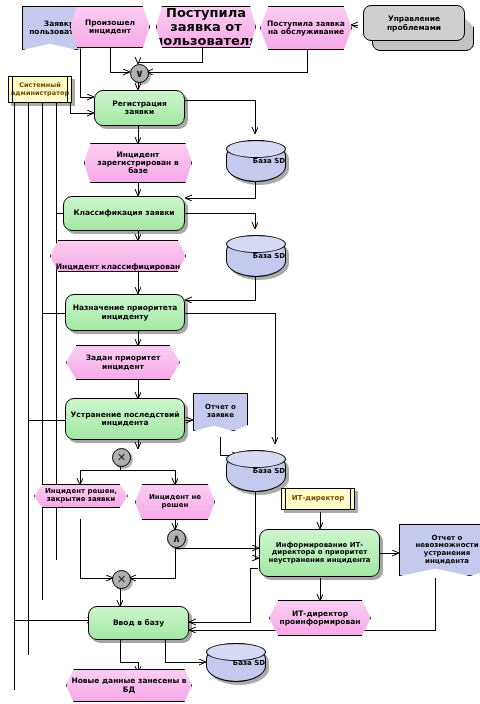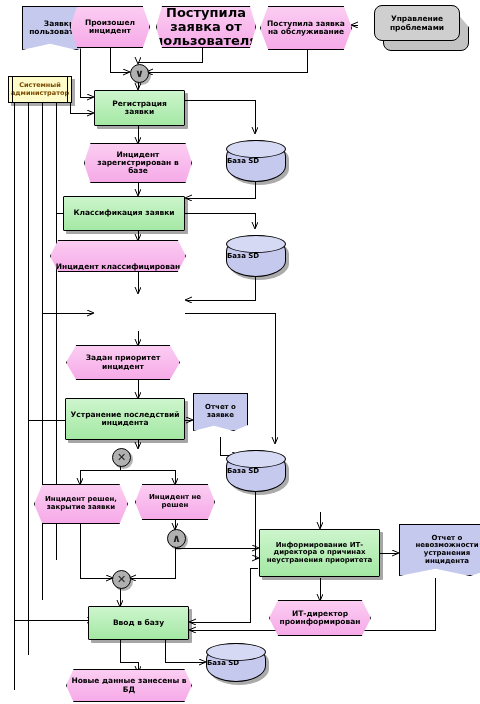--- a/index.html
+++ b/index.html
@@ -4,21 +4,21 @@
 <style>
   html,body{margin:0;padding:0;background:#ffffff;}
   body{font-family:"DejaVu Sans","Liberation Sans",sans-serif;}
   #canvas{position:relative;width:480px;height:704px;background:#fff;overflow:hidden;}
   svg#wires{position:absolute;left:0;top:0;width:480px;height:704px;}
   .node{position:absolute;box-sizing:border-box;display:flex;align-items:center;
         justify-content:center;text-align:center;line-height:1.08;color:#000;}
   .node .lbl{display:block;padding:0 3px;}
 
   
-  .fn{border:1px solid #000;border-radius:1px;
+  .fn{border:1px solid #000;border-radius:9px;
       background:linear-gradient(to bottom,#cdf5cd,#a4e8a4);
       box-shadow:3px 3px 0 rgba(0,0,0,.35);}
 
   
   .ev{background:linear-gradient(to bottom,#fbcdf2,#f6aae8);
       border:1px solid #000;
       clip-path:polygon(0 50%,9% 0,91% 0,100% 50%,91% 100%,9% 100%);
       filter:drop-shadow(3px 3px 0 rgba(0,0,0,.33));}
   .ev.wide{clip-path:polygon(0 50%,6% 0,94% 0,100% 50%,94% 100%,6% 100%);}
 
@@ -32,21 +32,21 @@
   .doc{background:#c6c9ee;border:1px solid #000;
        clip-path:polygon(0 0,100% 0,100% 84%,74% 100%,38% 86%,0 100%);
        filter:drop-shadow(3px 3px 0 rgba(0,0,0,.33));}
 
   
   .db{background:#c6c9ee;border:1px solid #000;border-radius:50%/16px;
       box-shadow:3px 3px 0 rgba(0,0,0,.33);position:absolute;}
   .db .top{position:absolute;left:-1px;right:-1px;top:-1px;height:16px;
            border:1px solid #000;border-radius:50%;background:#d6d9f4;}
   .db .txt{position:absolute;left:0;right:0;top:50%;transform:translateY(-45%);
-           text-align:left;}
+           text-align:right;}
 
   
   .pif{position:absolute;}
   .pif .back{position:absolute;left:9px;top:10px;width:100%;height:100%;
              background:#c3c3c3;border:1px solid #000;border-radius:8px;
              clip-path:polygon(0 0,88% 0,100% 34%,100% 100%,0 100%);}
   .pif .front{position:absolute;left:0;top:0;width:100%;height:100%;
               background:#cfcfcf;border:1px solid #000;border-radius:8px;
               display:flex;align-items:center;justify-content:center;text-align:center;}
 
@@ -160,21 +160,21 @@
   </div>
 
   <div class="node ev wide" style="left:156px;top:6px;width:100px;height:42px;font-size:13px;font-weight:bold;">
     <span class="lbl">Поступила заявка от пользователя</span>
   </div>
 
   <div class="node ev" style="left:260px;top:6px;width:92px;height:44px;font-size:7.5px;font-weight:bold;">
     <span class="lbl">Поступила заявка на обслуживание</span>
   </div>
 
-  <div class="pif" style="left:374px;top:5px;width:84px;height:34px;border-radius:7px;">
+  <div class="pif" style="left:363px;top:5px;width:100px;height:34px;border-radius:7px;">
     <div class="back"></div>
     <div class="front" style="font-size:7.5px;font-weight:bold;">
       <span class="lbl">Управление проблемами</span>
     </div>
   </div>
 
   <div class="op" style="left:130px;top:64px;">
     <span>∨</span>
   </div>
 
@@ -201,20 +201,23 @@
 
   <div class="db" style="left:226px;top:235px;width:58px;height:40px;font-size:7px;font-weight:bold;">
     <div class="top"></div>
     <div class="txt">База SD</div>
   </div>
 
   <div class="node ev wide" style="left:50px;top:240px;width:136px;height:32px;font-size:7.5px;font-weight:bold;align-items:flex-end;">
     <span class="lbl">Инцидент классифицирован</span>
   </div>
 
+  <div class="node fn" style="left:65px;top:294px;width:120px;height:37px;font-size:7.5px;font-weight:bold;">
+    <span class="lbl">Назначение приоритета инциденту</span>
+  </div>
 
   <div class="node ev" style="left:66px;top:345px;width:114px;height:35px;font-size:7.5px;font-weight:bold;">
     <span class="lbl">Задан приоритет инцидент</span>
   </div>
 
   <div class="node fn" style="left:65px;top:398px;width:120px;height:42px;font-size:7.5px;font-weight:bold;">
     <span class="lbl">Устранение последствий инцидента</span>
   </div>
 
   <div class="node doc" style="left:193px;top:393px;width:55px;height:38px;font-size:7px;font-weight:bold;">
@@ -223,35 +226,38 @@
 
   <div class="db" style="left:226px;top:450px;width:58px;height:40px;font-size:7px;font-weight:bold;">
     <div class="top"></div>
     <div class="txt">База SD</div>
   </div>
 
   <div class="op" style="left:112px;top:448px;">
     <span>✕</span>
   </div>
 
-  <div class="node ev" style="left:34px;top:484px;width:94px;height:40px;font-size:7px;font-weight:bold;">
+  <div class="node ev" style="left:34px;top:484px;width:94px;height:24px;font-size:7px;font-weight:bold;">
     <span class="lbl">Инцидент решен, закрытие заявки</span>
   </div>
 
   <div class="node ev" style="left:135px;top:484px;width:80px;height:36px;font-size:7px;font-weight:bold;">
     <span class="lbl">Инцидент не решен</span>
   </div>
 
   <div class="op" style="left:167px;top:529px;">
     <span>∧</span>
   </div>
 
+  <div class="node org" style="left:281px;top:488px;width:74px;height:22px;font-size:7px;font-weight:bold;color:#7a4a00;">
+    <span class="lbl">ИТ-директор</span>
+  </div>
 
   <div class="node fn" style="left:259px;top:529px;width:121px;height:48px;font-size:7px;font-weight:bold;">
-    <span class="lbl">Информирование ИТ-директора о причинах неустранения приоритета</span>
+    <span class="lbl">Информирование ИТ-директора о приоритет неустранения инцидента</span>
   </div>
 
   <div class="node doc" style="left:399px;top:524px;width:96px;height:52px;font-size:7px;font-weight:bold;">
     <span class="lbl">Отчет о невозможности устранения инцидента</span>
   </div>
 
   <div class="op" style="left:112px;top:570px;">
     <span>✕</span>
   </div>
 

